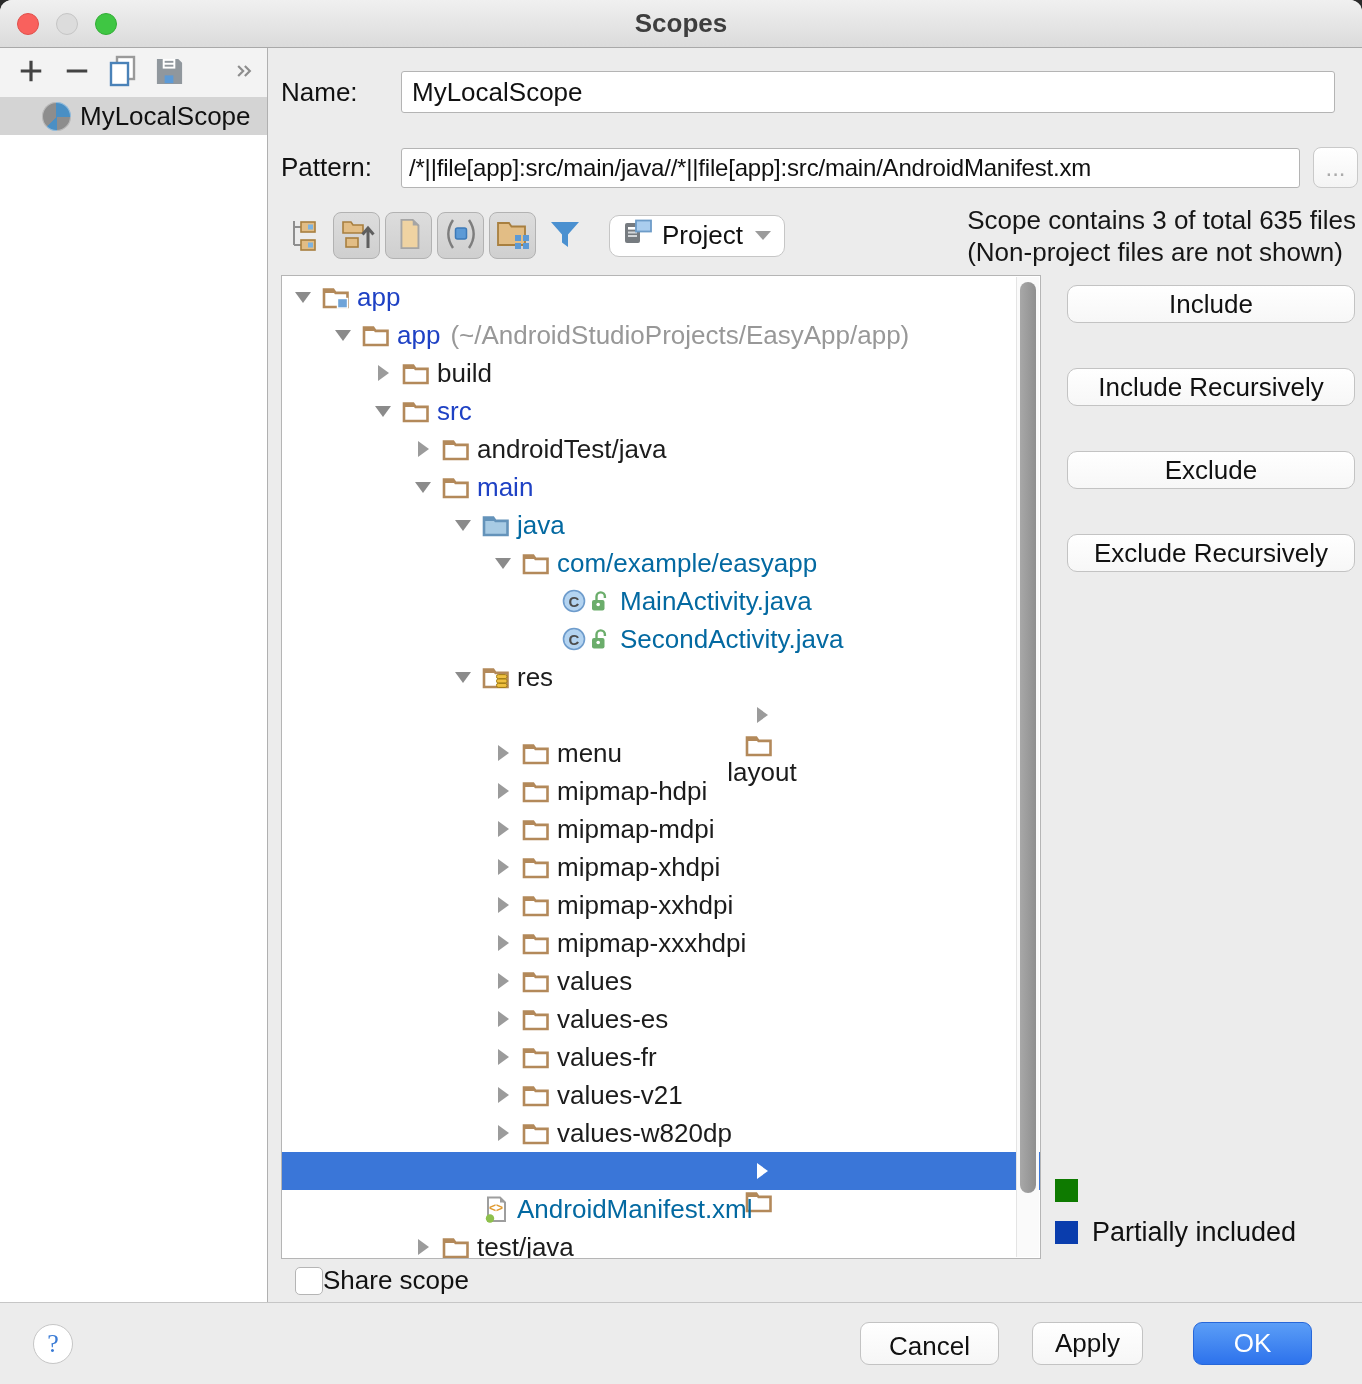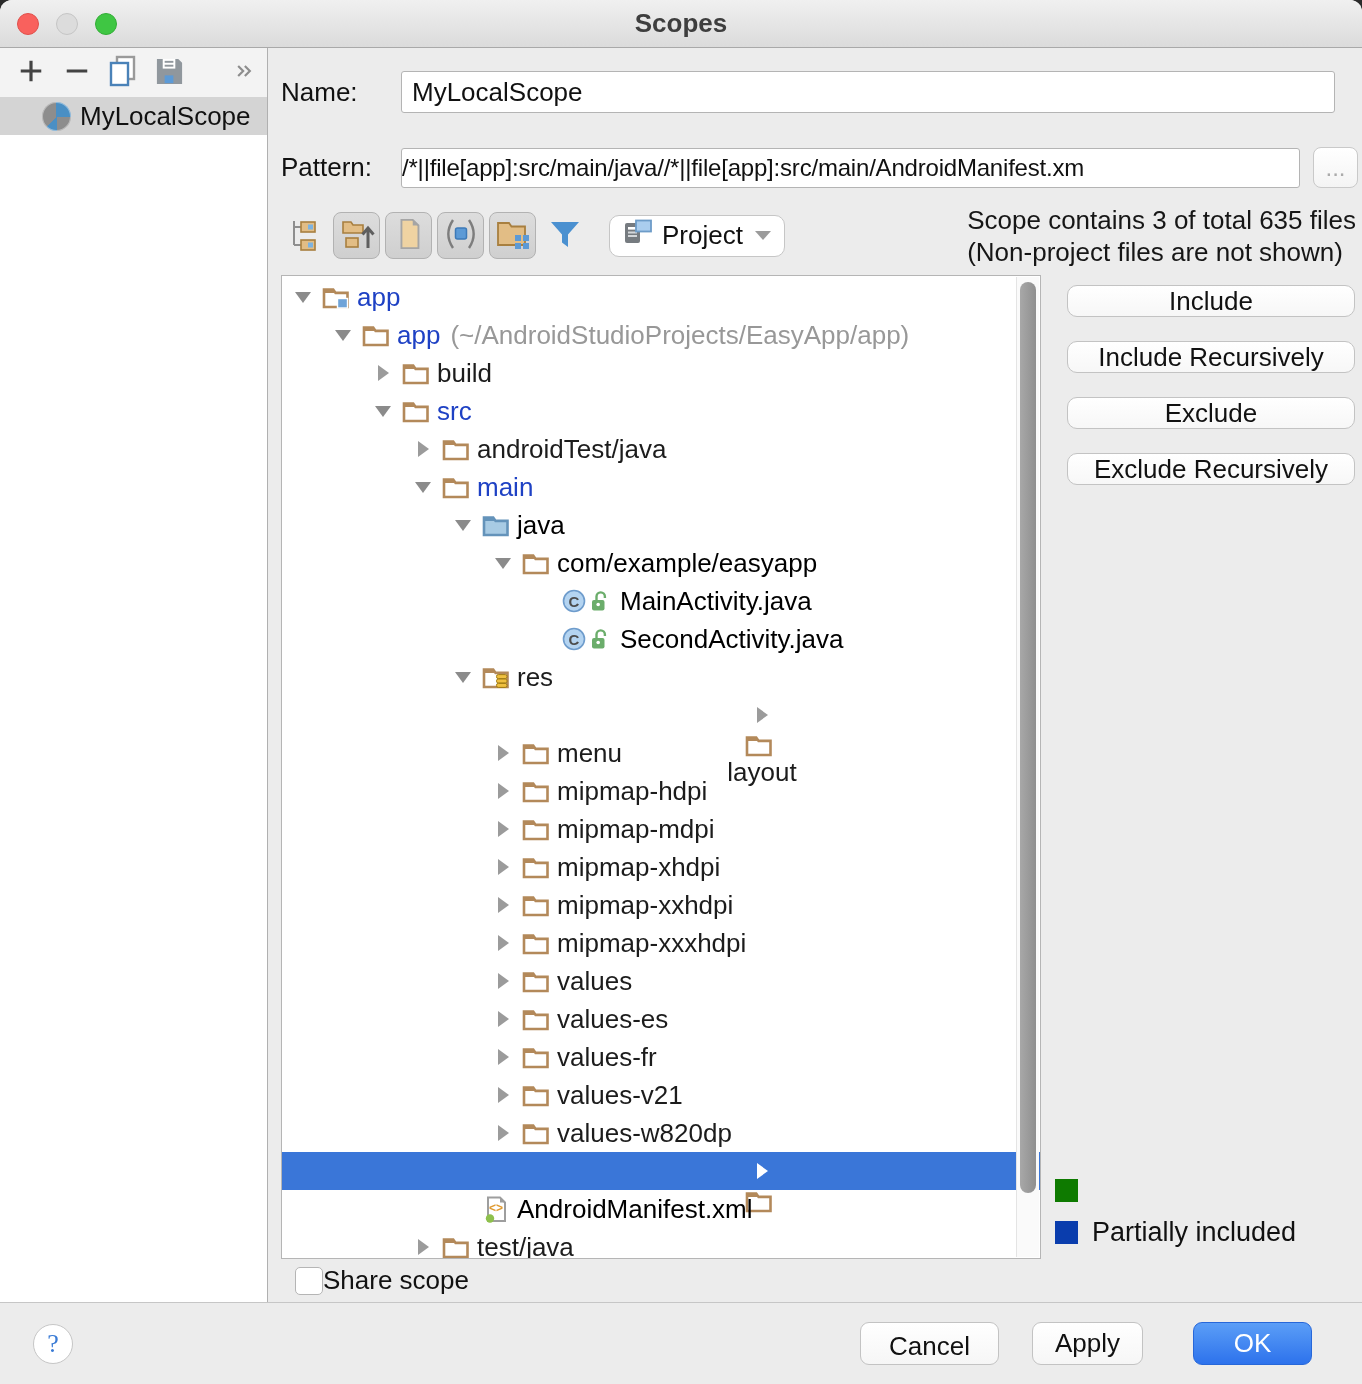--- a/index.html
+++ b/index.html
@@ -38,21 +38,21 @@
 
   
   .main { flex:1; display:flex; flex-direction:column; padding:23px 4px 0 13px; min-width:0; }
   .form-row { display:flex; align-items:center; }
   .form-label { width:120px; flex:0 0 120px; font-size:26px; color:#111; }
   .text-field { height:42px; border:1px solid #b4b4b4; border-radius:3px; background:#fff;
                 font-size:26px; font-family:"Liberation Sans",sans-serif; color:#111;
                 padding:0 10px; outline:none; }
   .name-field { flex:1; margin-right:23px; }
   .row-pattern { margin-top:34px; }
-  .pattern-field { flex:1; height:40px; font-size:24px; letter-spacing:-0.2px; padding:0 0; }
+  .pattern-field { flex:1; height:40px; font-size:24px; letter-spacing:-0.2px; padding:0 7px; }
   .browse-btn { width:45px; height:41px; margin-left:13px; border:1px solid #c9c9c9;
                 border-radius:8px; background:linear-gradient(#fff,#f4f4f4);
                 color:#ababab; font-size:24px; line-height:20px; cursor:default; }
 
   
   .toolbar-row { margin-top:19px; height:57px; display:flex; align-items:center; }
   .icon-btn { width:47px; height:47px; border-radius:8px; display:flex; align-items:center;
               justify-content:center; margin-right:5px; border:1px solid transparent; }
   .icon-btn.toggled { background:linear-gradient(#dddddd,#cfcfcf); border:1px solid #b2b2b2; }
   .project-pill { margin-left:16px; height:42px; border:1px solid #c6c6c6; border-radius:10px;
@@ -71,30 +71,30 @@
   .tree-row.selected { background:#3a76d8; }
   .arrow-box { width:38px; flex:0 0 38px; display:flex; align-items:center; justify-content:center; }
   .arr-exp { width:0; height:0; border-left:8px solid transparent; border-right:8px solid transparent;
              border-top:11px solid #8b8b8b; }
   .arr-col { width:0; height:0; border-top:8px solid transparent; border-bottom:8px solid transparent;
              border-left:11px solid #9b9b9b; }
   .selected .arr-col { border-left-color:#fff; }
   .t-icon { margin-right:8px; display:flex; align-items:center; }
   .t-label.c-black { color:#1c1c1c; }
   .t-label.c-blue  { color:#1e41c4; }
-  .t-label.c-green { color:#000000; }
+  .t-label.c-green { color:#0369a1; }
   .selected .t-label { color:#fff; }
   .t-suffix { color:#989898; margin-left:10px; }
   .v-scrollbar { position:absolute; top:1px; right:1px; bottom:1px; width:23px;
                  background:#fafafa; border-left:1px solid #e4e4e4; }
   .v-thumb { position:absolute; top:5px; left:3px; width:16px; height:93%;
              background:linear-gradient(90deg,#a8a8a8,#8f8f8f); border-radius:9px; }
 
   .right-col { flex:1; margin-left:14px; display:flex; flex-direction:column; padding:10px 3px 6px 0; }
-  .action-btn { height:32px; width:288px; align-self:flex-end; margin-bottom:24px;
+  .action-btn { height:38px; width:288px; align-self:flex-end; margin-bottom:45px;
                 border:1px solid #c3c3c3; border-radius:10px;
                 background:linear-gradient(#ffffff,#f7f7f7); font-size:26px; color:#111;
                 font-family:"Liberation Sans",sans-serif; }
   .legend { margin-top:auto; }
   .legend-item { display:flex; align-items:center; gap:14px; height:42px; font-size:27px; color:#111; }
   .swatch { width:23px; height:23px; flex:0 0 23px; }
 
   
   .share-row { height:45px; display:flex; align-items:center; gap:0; padding-left:14px; }
   .share-checkbox { appearance:none; -webkit-appearance:none; width:28px; height:28px;

